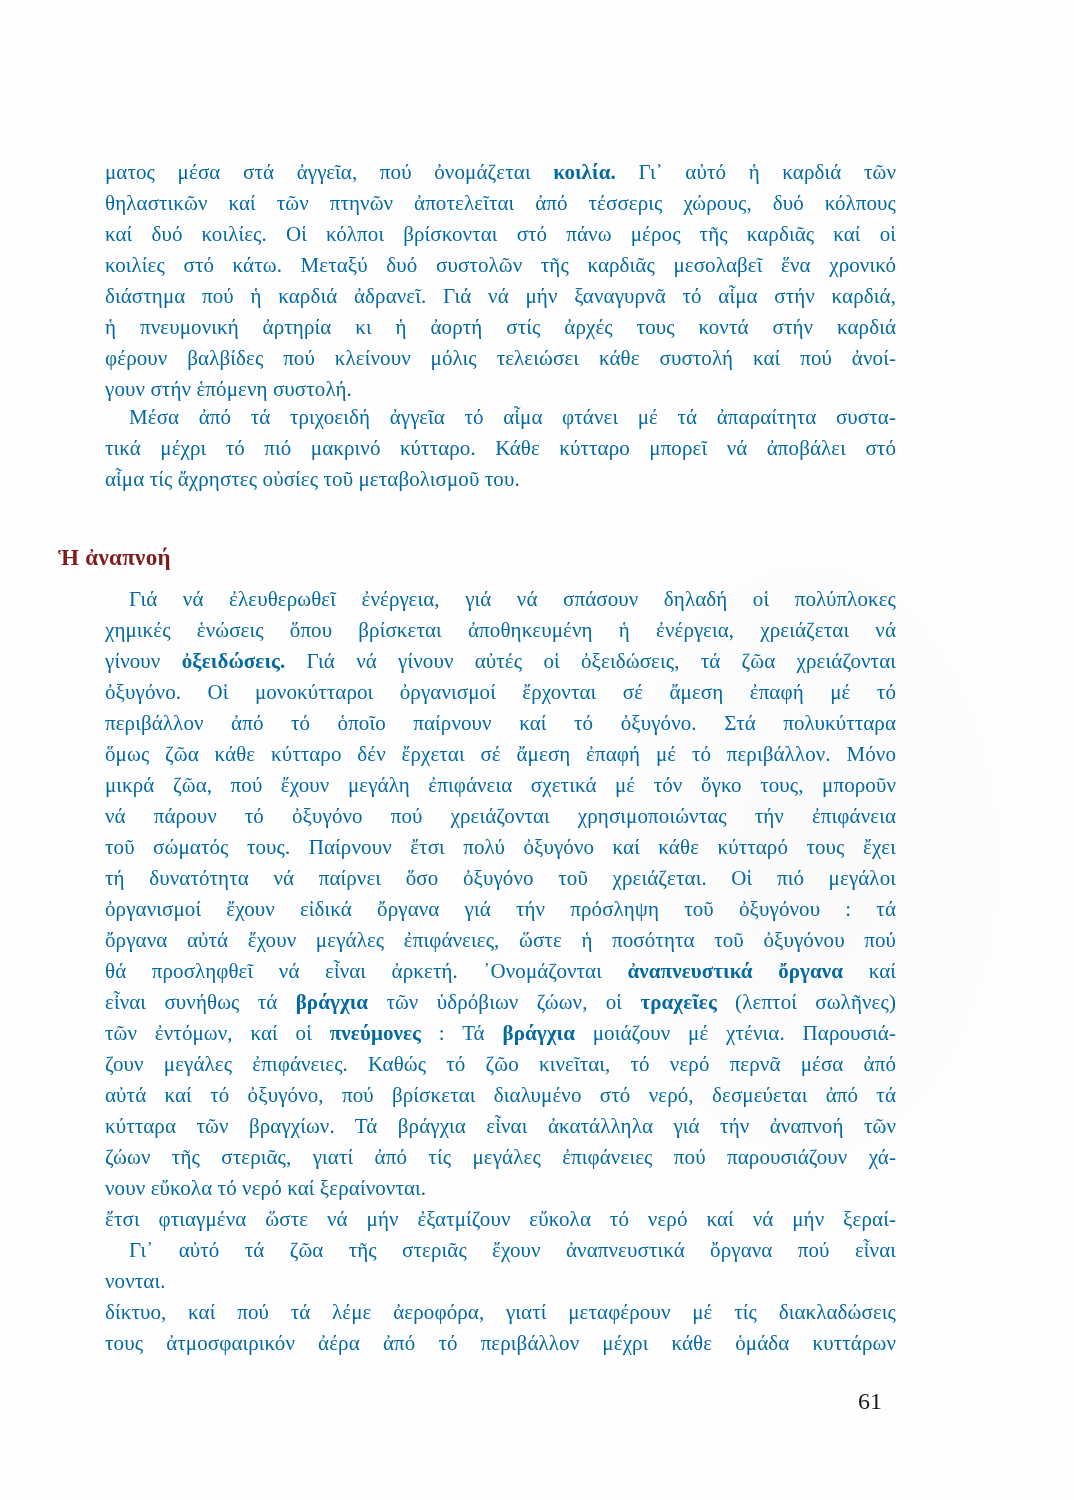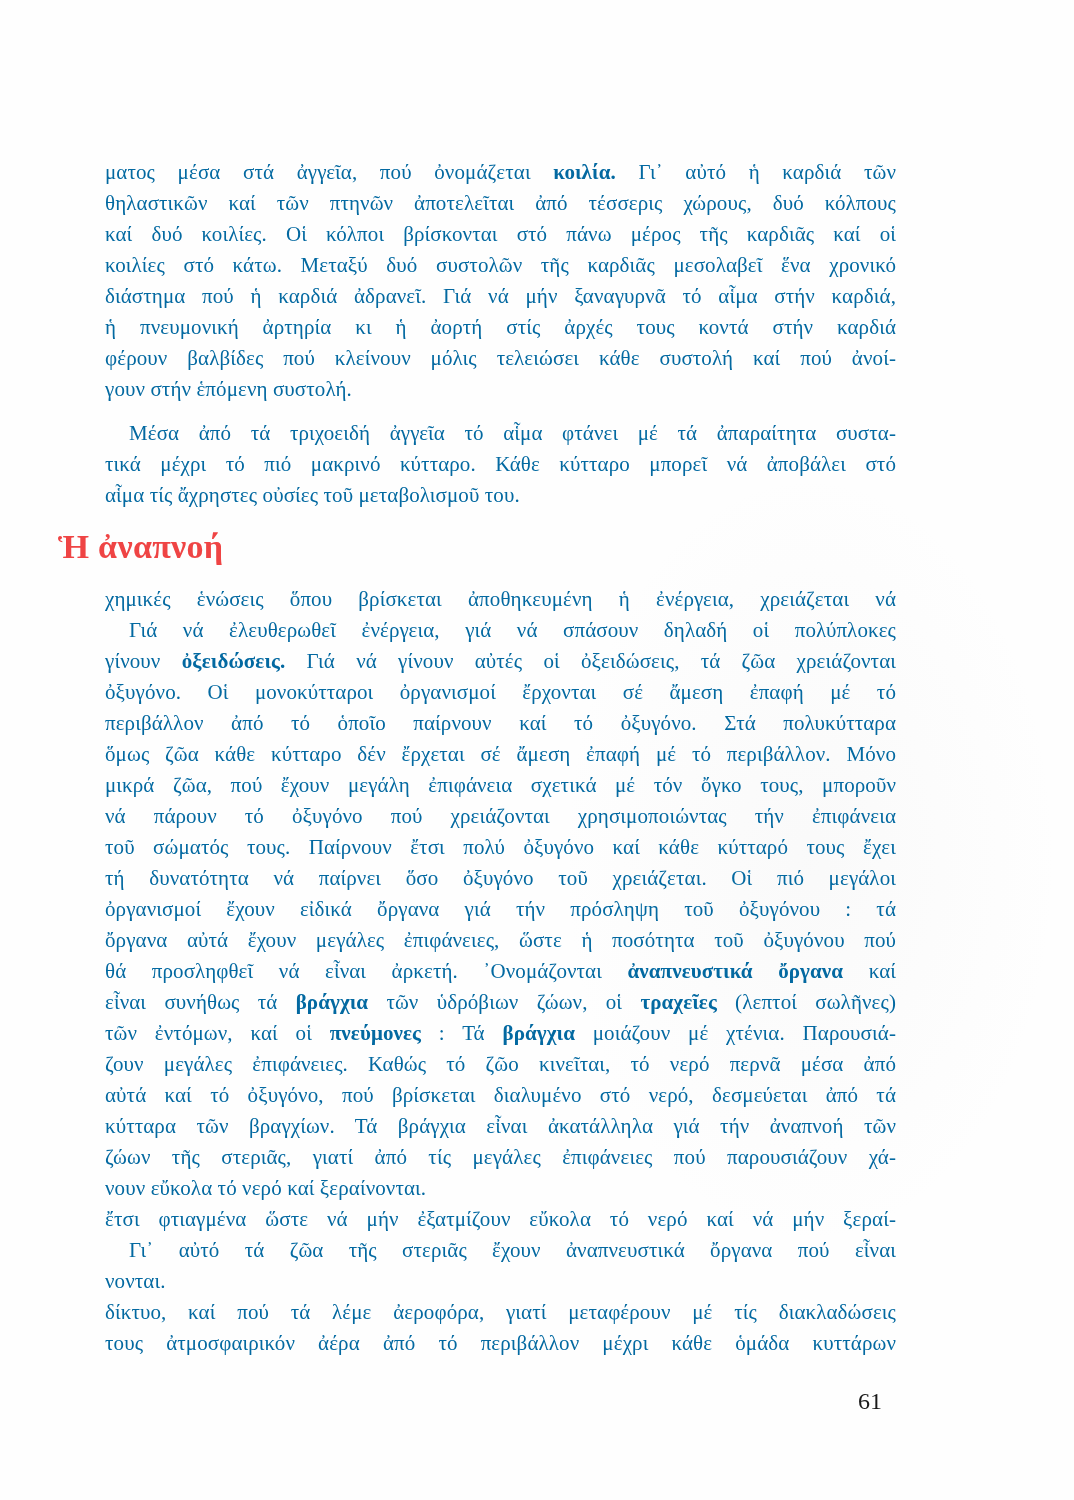--- a/index.html
+++ b/index.html
@@ -48,29 +48,29 @@
     .line.last {
       text-align-last: left;
     }
     .line.indent {
       padding-left: 24px;
     }
     .bold {
       font-weight: bold;
     }
     .sec1 { top: 157px; }
-    .sec2 { top: 404px; margin-top: 16px; }
+    .sec2 { top: 404px; }
     .heading {
       position: absolute;
       left: 58px;
-      top: 528px;
+      top: 545px;
       font-family: "Liberation Serif", serif;
       font-weight: bold;
-      font-size: 34px;
-      color: #ef4444;
+      font-size: 23px;
+      color: #7f1d1d;
       letter-spacing: 0.3px;
     }
     .sec3 { top: 584px; }
     .page-number {
       position: absolute;
       left: 858px;
       top: 1388px;
       font-family: "Liberation Serif", serif;
       font-size: 24px;
       color: #1a1a1a;
@@ -95,22 +95,22 @@
 
   <div class="text-block sec2" style="top:402px;">
     <div class="line indent">Μέσα ἀπό τά τριχοειδή ἀγγεῖα τό αἷμα φτάνει μέ τά ἀπαραίτητα συστα-</div>
     <div class="line">τικά μέχρι τό πιό μακρινό κύτταρο. Κάθε κύτταρο μπορεῖ νά ἀποβάλει στό</div>
     <div class="line last">αἷμα τίς ἄχρηστες οὐσίες τοῦ μεταβολισμοῦ του.</div>
   </div>
 
   <div class="heading">Ἡ ἀναπνοή</div>
 
   <div class="text-block sec3">
+    <div class="line indent">Γιά νά ἐλευθερωθεῖ ἐνέργεια, γιά νά σπάσουν δηλαδή οἱ πολύπλοκες</div>
     <div class="line">χημικές ἑνώσεις ὅπου βρίσκεται ἀποθηκευμένη ἡ ἐνέργεια, χρειάζεται νά</div>
-    <div class="line indent">Γιά νά ἐλευθερωθεῖ ἐνέργεια, γιά νά σπάσουν δηλαδή οἱ πολύπλοκες</div>
     <div class="line"><span>γίνουν </span><span class="bold">ὀξειδώσεις.</span><span> Γιά νά γίνουν αὐτές οἱ ὀξειδώσεις, τά ζῶα χρειάζονται</span></div>
     <div class="line">ὀξυγόνο. Οἱ μονοκύτταροι ὀργανισμοί ἔρχονται σέ ἄμεση ἐπαφή μέ τό</div>
     <div class="line">περιβάλλον ἀπό τό ὁποῖο παίρνουν καί τό ὀξυγόνο. Στά πολυκύτταρα</div>
     <div class="line">ὅμως ζῶα κάθε κύτταρο δέν ἔρχεται σέ ἄμεση ἐπαφή μέ τό περιβάλλον. Μόνο</div>
     <div class="line">μικρά ζῶα, πού ἔχουν μεγάλη ἐπιφάνεια σχετικά μέ τόν ὄγκο τους, μποροῦν</div>
     <div class="line">νά πάρουν τό ὀξυγόνο πού χρειάζονται χρησιμοποιώντας τήν ἐπιφάνεια</div>
     <div class="line">τοῦ σώματός τους. Παίρνουν ἔτσι πολύ ὀξυγόνο καί κάθε κύτταρό τους ἔχει</div>
     <div class="line">τή δυνατότητα νά παίρνει ὅσο ὀξυγόνο τοῦ χρειάζεται. Οἱ πιό μεγάλοι</div>
     <div class="line">ὀργανισμοί ἔχουν εἰδικά ὄργανα γιά τήν πρόσληψη τοῦ ὀξυγόνου : τά</div>
     <div class="line">ὄργανα αὐτά ἔχουν μεγάλες ἐπιφάνειες, ὥστε ἡ ποσότητα τοῦ ὀξυγόνου πού</div>

